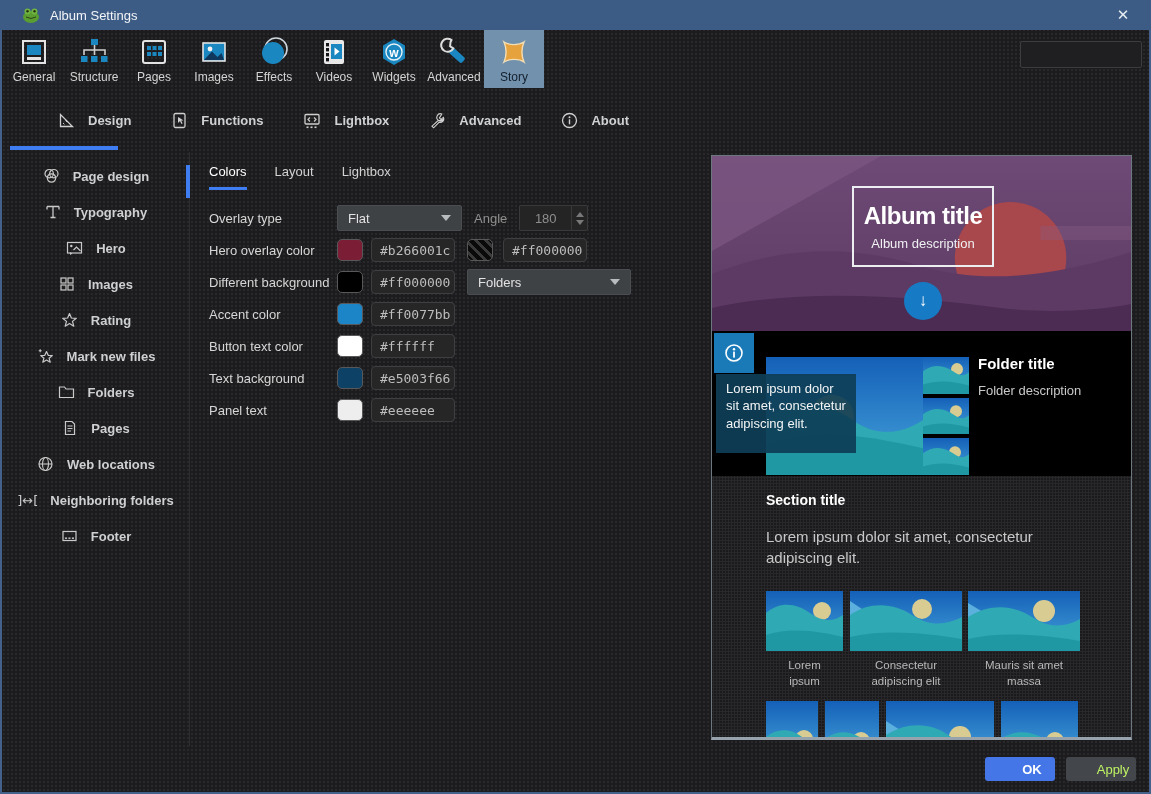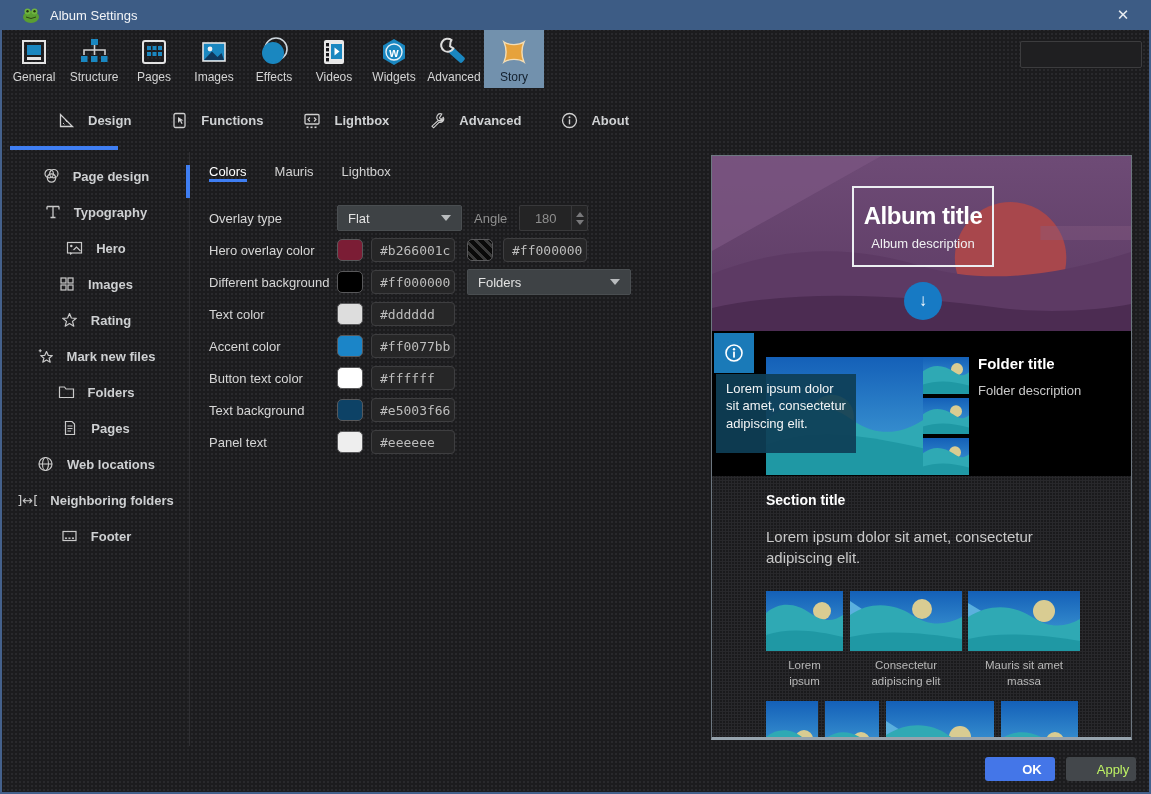--- a/index.html
+++ b/index.html
@@ -39,21 +39,21 @@
   
   .sidebar { position:absolute; top:152px; left:0; width:188px; height:594px; border-right:1px solid #2e2e31; padding-top:6px; }
   .sb-item { height:36px; display:flex; align-items:center; justify-content:center; cursor:pointer; }
   .sb-item .ic { display:flex; margin-right:12px; }
   .sb-item .lbl { font-size:13px; font-weight:bold; color:#ced0d2; }
   .sb-indicator { position:absolute; right:-1px; top:7px; width:4px; height:33px; background:#3f7ef2; }
 
   
   .panel { position:absolute; top:152px; left:188px; width:521px; height:642px; padding-left:19px; padding-top:12px; }
   .ptabs { display:flex; height:38px; align-items:flex-start; }
-  .ptab { margin-right:28px; font-size:13px; color:#d2d2d2; cursor:pointer; }
+  .ptab { margin-right:28px; font-size:13px; color:#d2d2d2; padding-bottom:8px; cursor:pointer; }
   .ptab.sel { color:#fff; border-bottom:3px solid #3f7ef2; }
   .frow { height:32px; display:flex; align-items:center; }
   .frow .flabel { width:128px; font-size:13px; color:#d6d6d6; flex:none; }
   .flabel.dim { width:auto; color:#8f8f8f; margin-right:12px; }
   .select { height:26px; background:#3e4245; border:1px solid #4a4e51; border-radius:2px; color:#e2e2e2;
     font-size:13px; display:flex; align-items:center; padding:0 10px; cursor:pointer; position:relative; }
   .select .caret { width:0; height:0; border-left:5px solid transparent; border-right:5px solid transparent;
     border-top:6px solid #b9bcbe; position:absolute; right:10px; }
   .sel-flat { width:125px; margin-right:12px; }
   .sel-folders { width:164px; margin-left:12px; }
@@ -397,21 +397,21 @@
             <rect x="12" y="10.5" width="2" height="1.4" fill="#c9c9c9"></rect>
           </svg>
         </span>
       <span class="lbl">Footer</span>
     </div>
   </div>
 
   <div class="panel">
     <div class="ptabs">
       <span class="ptab sel">Colors</span>
-      <span class="ptab">Mauris</span>
+      <span class="ptab">Layout</span>
       <span class="ptab">Lightbox</span>
     </div>
 
     <div class="frow">
       <span class="flabel">Overlay type</span>
       <div class="select sel-flat">
         <span>Flat</span>
         <span class="caret"></span>
       </div>
       <span class="flabel dim">Angle</span>
@@ -437,25 +437,20 @@
     <div class="frow">
       <span class="flabel">Different background</span>
       <span class="swatch" style="background-color: rgb(0, 0, 0);"></span>
       <span class="hexfield">#ff000000</span>
       <div class="select sel-folders">
         <span>Folders</span>
         <span class="caret"></span>
       </div>
     </div>
 
-    <div class="frow">
-      <span class="flabel">Text color</span>
-      <span class="swatch" style="background-color: rgb(221, 221, 221);"></span>
-      <span class="hexfield">#dddddd</span>
-    </div>
 
     <div class="frow">
       <span class="flabel">Accent color</span>
       <span class="swatch" style="background-color: rgb(27, 133, 200);"></span>
       <span class="hexfield">#ff0077bb</span>
     </div>
 
     <div class="frow">
       <span class="flabel">Button text color</span>
       <span class="swatch" style="background-color: rgb(255, 255, 255);"></span>

